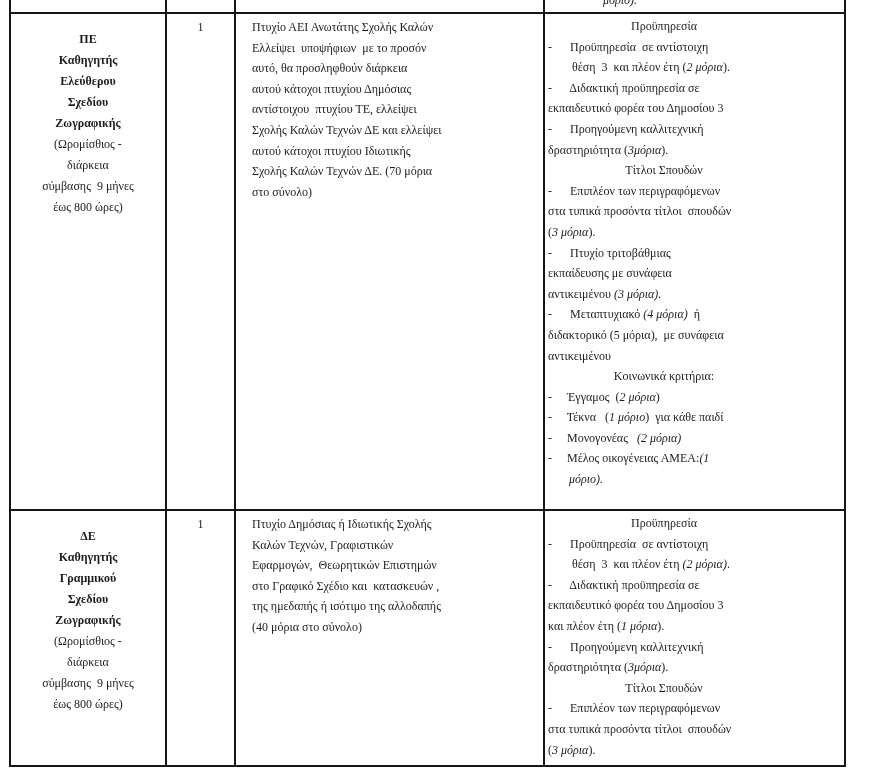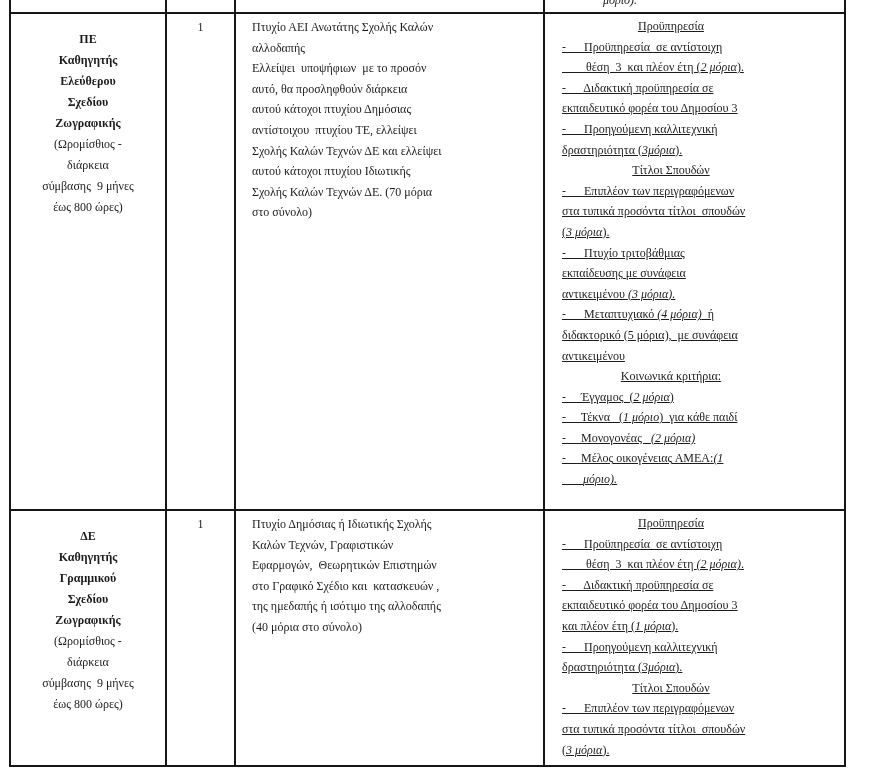--- a/index.html
+++ b/index.html
@@ -17,21 +17,21 @@
   .cell{
     box-sizing:border-box;overflow:hidden;position:relative;
     border-right:2px solid #161616;border-bottom:2px solid #161616;
     background:#ffffff;
   }
   .colfirst{border-left:2px solid #161616;}
   .c1{text-align:center;padding:15px 4px 0 4px;line-height:21px;}
   .r2.c1{}
   .c2{text-align:center;padding:3px 0 0 0;line-height:20px;}
   .c3{padding:3px 2px 0 16px;line-height:20.6px;}
-  .c4{padding:2px 2px 0 17px;line-height:20.6px;text-decoration:underline;}
+  .c4{padding:2px 2px 0 3px;line-height:20.6px;}
   .ln{white-space:pre;}
   .ln.c{text-align:center;padding-right:62px;white-space:pre;}
   .ln.b{font-weight:700;}
   em{font-style:italic;text-align:center;}
   .clipped{
     position:absolute;top:-10px;left:58px;
     font-style:italic;white-space:pre;line-height:20.6px;
   }
 </style>
 </head>
@@ -54,21 +54,20 @@
         <div class="ln b">Σχεδίου</div>
         <div class="ln b">Ζωγραφικής</div>
         <div class="ln">(Ωρομίσθιος -</div>
         <div class="ln">διάρκεια</div>
         <div class="ln">σύμβασης  9 μήνες</div>
         <div class="ln">έως 800 ώρες)</div>
       </div>
     <div class="cell c2 r1">1</div>
     <div class="cell c3 r1">
         <div class="ln">Πτυχίο ΑΕΙ Ανωτάτης Σχολής Καλών</div>
-        <div class="ln">αλλοδαπής</div>
         <div class="ln">Ελλείψει  υποψήφιων  με το προσόν</div>
         <div class="ln">αυτό, θα προσληφθούν διάρκεια</div>
         <div class="ln">αυτού κάτοχοι πτυχίου Δημόσιας</div>
         <div class="ln">αντίστοιχου  πτυχίου ΤΕ, ελλείψει</div>
         <div class="ln">Σχολής Καλών Τεχνών ΔΕ και ελλείψει</div>
         <div class="ln">αυτού κάτοχοι πτυχίου Ιδιωτικής</div>
         <div class="ln">Σχολής Καλών Τεχνών ΔΕ. (70 μόρια</div>
         <div class="ln">στο σύνολο)</div>
       </div>
     <div class="cell c4 r1">

